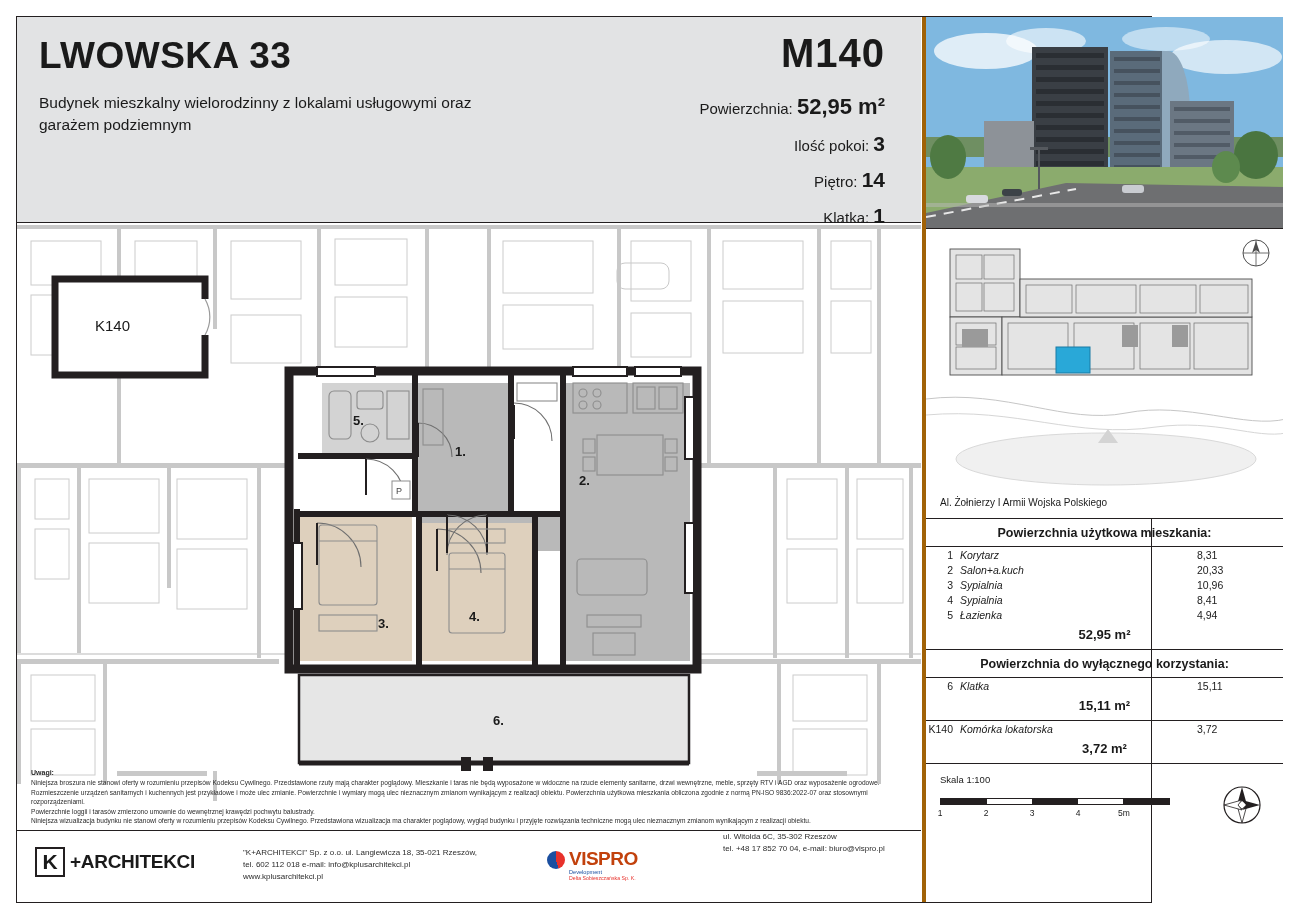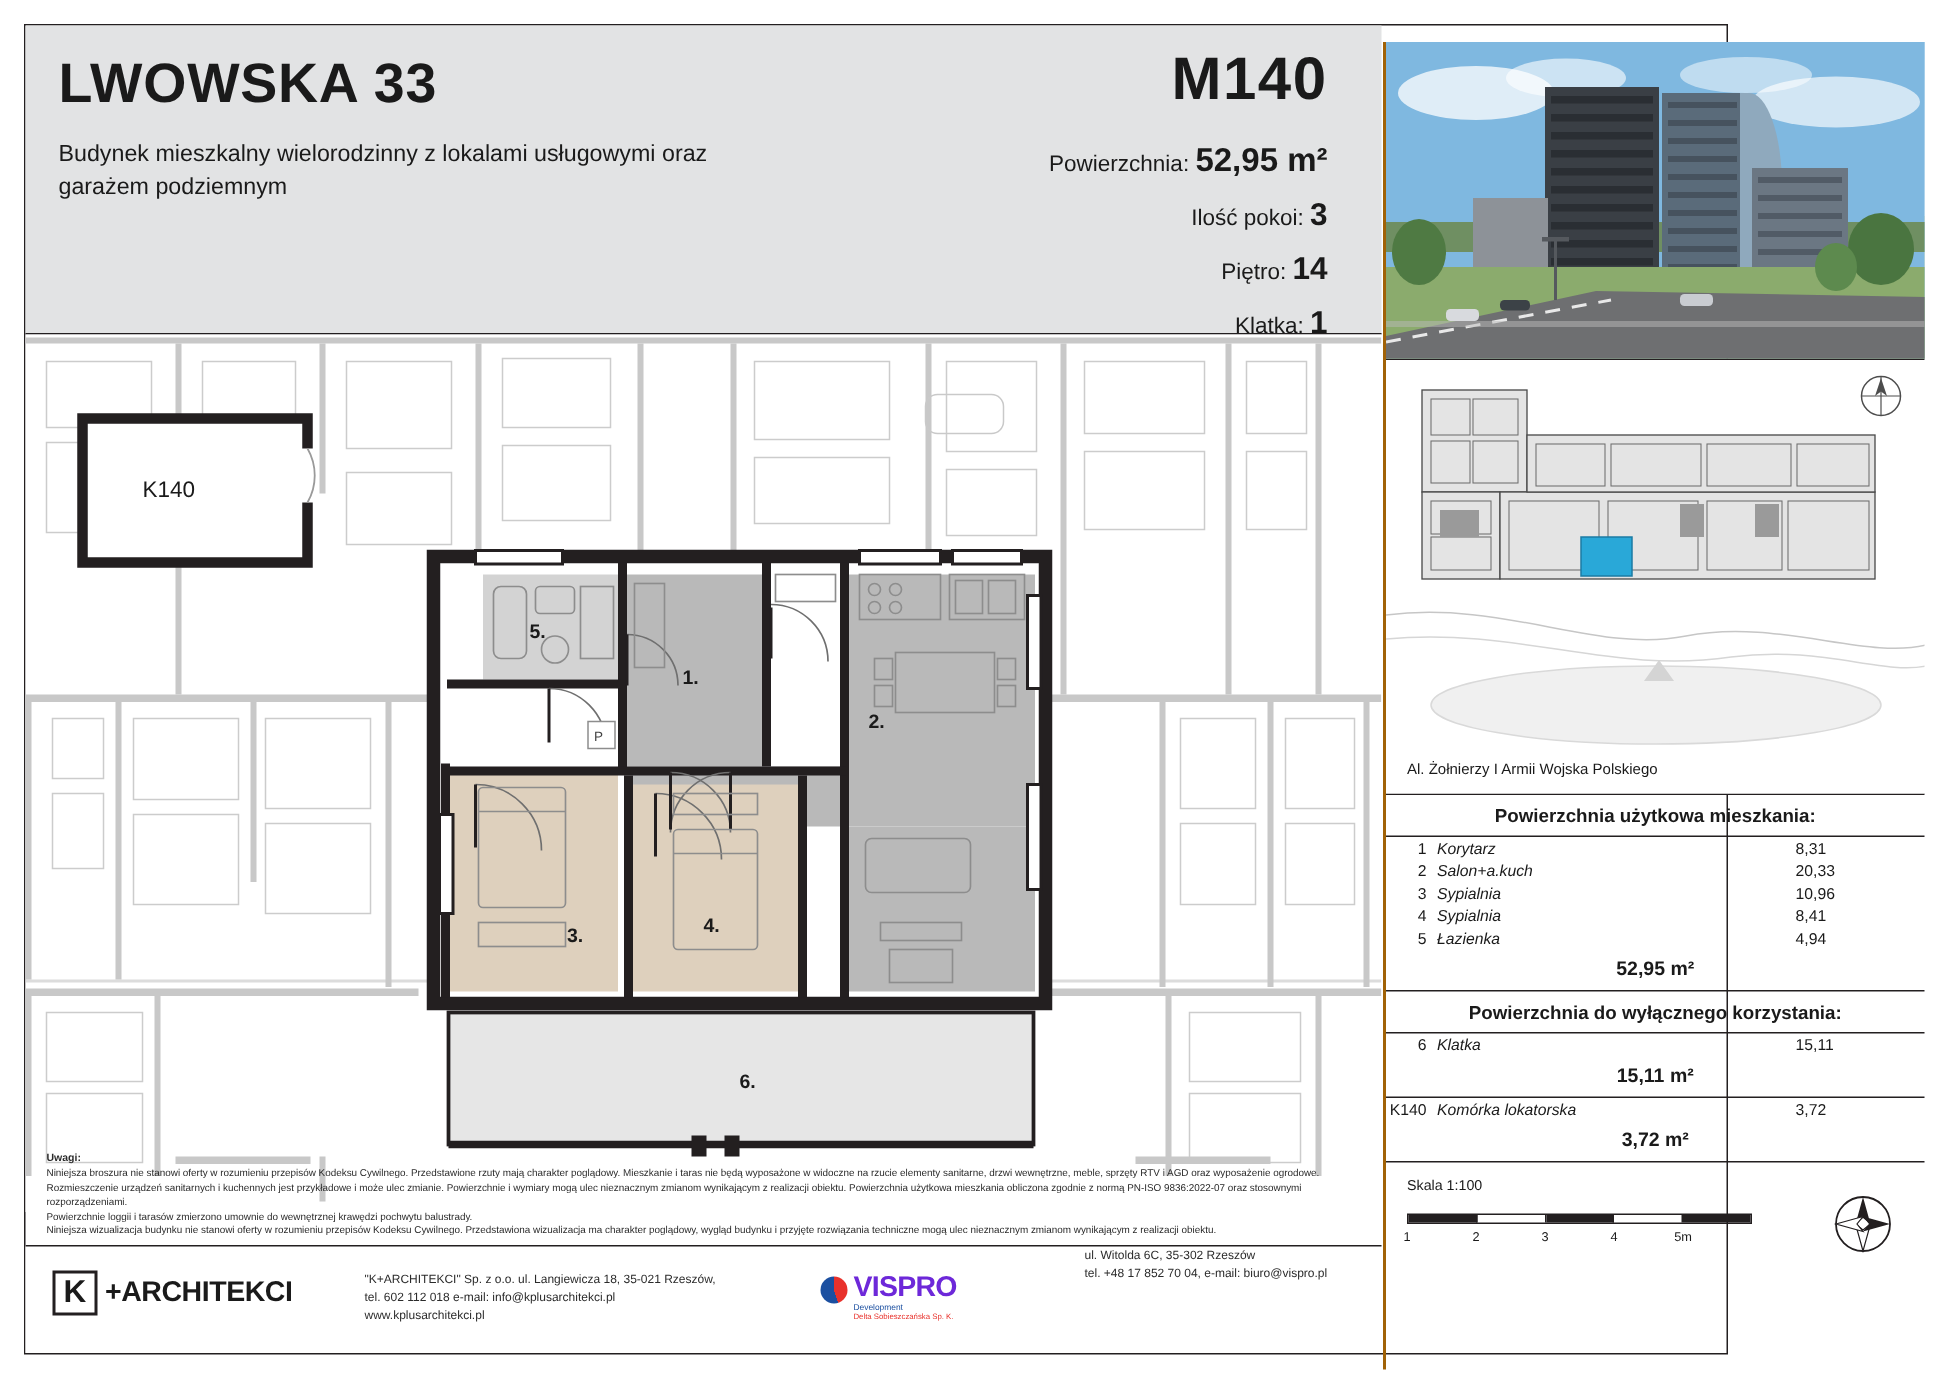--- a/index.html
+++ b/index.html
@@ -77,30 +77,30 @@
   .logo-k .ktxt { font-size:19px; font-weight:bold; letter-spacing:-0.3px;}
   .logo-k .ktxt .plus { font-weight:bold; }
   .addr1 { position:absolute; left:226px; top:16px; font-size:8px; line-height:1.5; color:#2b2b2b; }
   .vispro { position:absolute; left:530px; top:18px; display:flex; align-items:flex-start; gap:4px; }
   .vispro .vmark {
     width:18px;height:18px;border-radius:50%;
     background: conic-gradient(#e8312b 0 45%, #1b4fa0 45% 100%);
     margin-top:2px;
   }
   .vispro .vtxt { line-height:1; }
-  .vispro .vname { font-size:19px; font-weight:bold; color:#6d28d9; letter-spacing:-0.5px;}
+  .vispro .vname { font-size:19px; font-weight:bold; color:#c2410c; letter-spacing:-0.5px;}
   .vispro .vsub { font-size:5.6px; color:#1b4fa0; margin-top:2px; }
   .vispro .vsub2 { font-size:5.2px; color:#e8312b; }
   .addr2 { position:absolute; left:706px; top:0; font-size:8px; line-height:1.5; color:#2b2b2b;}
 
   
   .right {
-    position:absolute; left:922px; top:28px;
+    position:absolute; left:922px; top:17px;
     width: 361px; height: 885px;
-    border-left:2px solid #a16207;
+    border-left:4px solid #a16207;
   }
   .photo {
     position:relative; height:212px; border-bottom:1px solid #231f20; overflow:hidden;
     background: linear-gradient(#8ec5e8, #cfe6f3 55%, #b7cfa9 55%, #a8c79b 100%);
   }
   .situ {
     position:relative; height:290px; border-bottom:1px solid #231f20; background:#fff; overflow:hidden;
   }
   .street-label {
     position:absolute; left:14px; bottom:10px; font-size:10px; color:#1a1a1a;

